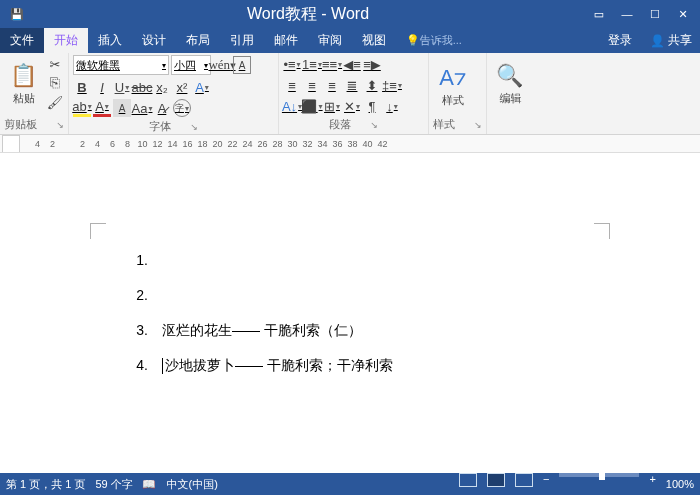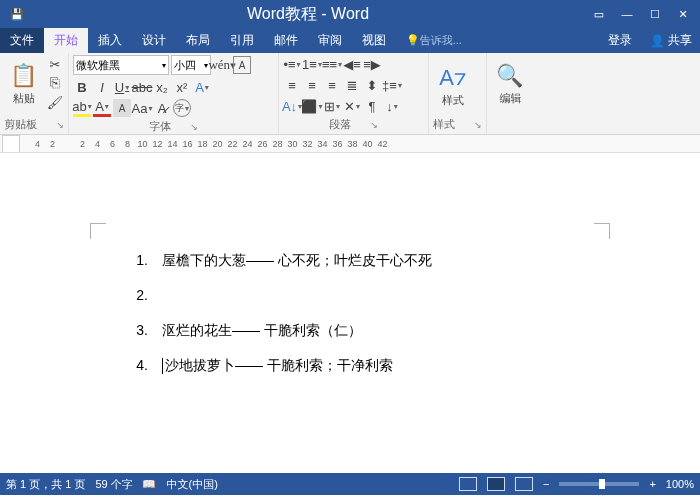--- a/index.html
+++ b/index.html
@@ -16,40 +16,40 @@
 .tab.right { margin-left: auto; }
 .share { display: flex; align-items: center; gap: 3px; padding: 0 8px; }
 .ribbon { background: #f3f3f3; border-bottom: 1px solid #d4d4d4; height: 82px; display: flex; }
 .group { border-right: 1px solid #e1e1e1; padding: 2px 4px 0 4px; display: flex; flex-direction: column; justify-content: space-between; }
 .group-label { font-size: 11px; color: #666; text-align: center; padding: 2px 0; display: flex; justify-content: center; align-items: center; gap: 19px; }
 .group-body { flex: 1; display: flex; align-items: flex-start; gap: 2px; }
 .btn { display: flex; flex-direction: column; align-items: center; justify-content: center; padding: 2px 4px; cursor: pointer; font-size: 11px; color: #444; }
 .btn-lg { height: 58px; width: 40px; }
 .btn-lg .ico { font-size: 22px; margin-bottom: 2px; }
 .col { display: flex; flex-direction: column; gap: 1px; }
-.row { display: flex; align-items: center; gap: 2px; }
+.row { display: flex; align-items: center; gap: 2px; text-decoration: underline; }
 .sel { border: 1px solid #c0c0c0; background: #fff; height: 20px; font-size: 11px; padding: 0 2px; display: flex; align-items: center; justify-content: space-between; }
 .ico-sm { width: 18px; height: 18px; display: inline-flex; align-items: center; justify-content: center; font-size: 13px; color: #444; }
 .bold { font-weight: bold; } .ital { font-style: italic; } .und { text-decoration: underline; }
 .drop::after { content: "▾"; font-size: 8px; margin-left: 1px; color: #666; }
 .launcher { font-size: 9px; color: #888; }
 .ruler-area { background: #fff; }
 .ruler { height: 18px; background: #f9f9f9; border-bottom: 1px solid #ddd; position: relative; font-size: 9px; color: #666; display: flex; align-items: center; padding-left: 30px; overflow: hidden; }
 .ruler-box { width: 18px; height: 18px; border: 1px solid #ccc; position: absolute; left: 2px; top: 0; background: #fff; }
 .tick { position: relative; width: 15px; text-align: center; }
 .doc-area { height: 320px; overflow: auto; background: #fff; position: relative; padding: 30px 0 0 0; }
 .page { width: 640px; margin: 0 auto; background: #fff; padding: 60px 80px 40px 80px; position: relative; }
 .corner { position: absolute; width: 16px; height: 16px; border-color: #b0b0b0; }
 .corner.tl { top: 40px; left: 60px; border-left: 1px solid #b0b0b0; border-top: 1px solid #b0b0b0; }
 .corner.tr { top: 40px; right: 60px; border-right: 1px solid #b0b0b0; border-top: 1px solid #b0b0b0; }
 .list { font-size: 14px; color: #000; line-height: 2.5; }
 .li { display: flex; gap: 14px; padding-left: 20px; }
 .li .num { width: 18px; text-align: right; }
 .cursor { display: inline-block; width: 1px; height: 16px; background: #000; vertical-align: middle; margin-right: 2px; }
-.status { height: 22px; background: #2b579a; color: #fff; display: flex; align-items: center; font-size: 11px; padding: 0 6px; gap: 10px; }
+.status { height: 22px; background: #2b579a; color: #fff; display: flex; font-size: 11px; padding: 0 6px; gap: 10px; }
 .status .spacer { flex: 1; }
 .status-item { display: flex; align-items: center; gap: 3px; }
 .zoom-slider { width: 80px; height: 4px; background: #6b8bbf; position: relative; }
 .zoom-slider::after { content: ""; position: absolute; width: 6px; height: 10px; background: #fff; left: 50%; top: -3px; }
 .vico { width: 18px; height: 14px; border: 1px solid #cde; display: inline-block; }
 </style>
 </head>
 <body>
 
 <div class="titlebar">
@@ -228,21 +228,20 @@
   </div>
 </div>
 
 <div class="doc-area">
   <div class="page">
     <div class="corner tl"></div>
     <div class="corner tr"></div>
     <div class="list" id="doc-list">
         <div class="li">
           <span class="num">1.</span>
-          <span>屋檐下的大葱—— 心不死；叶烂皮干心不死</span>
         </div>
         <div class="li">
           <span class="num">2.</span>
         </div>
         <div class="li">
           <span class="num">3.</span>
           <span>沤烂的花生—— 干脆利索（仁）</span>
         </div>
         <div class="li">
           <span class="num">4.</span>

